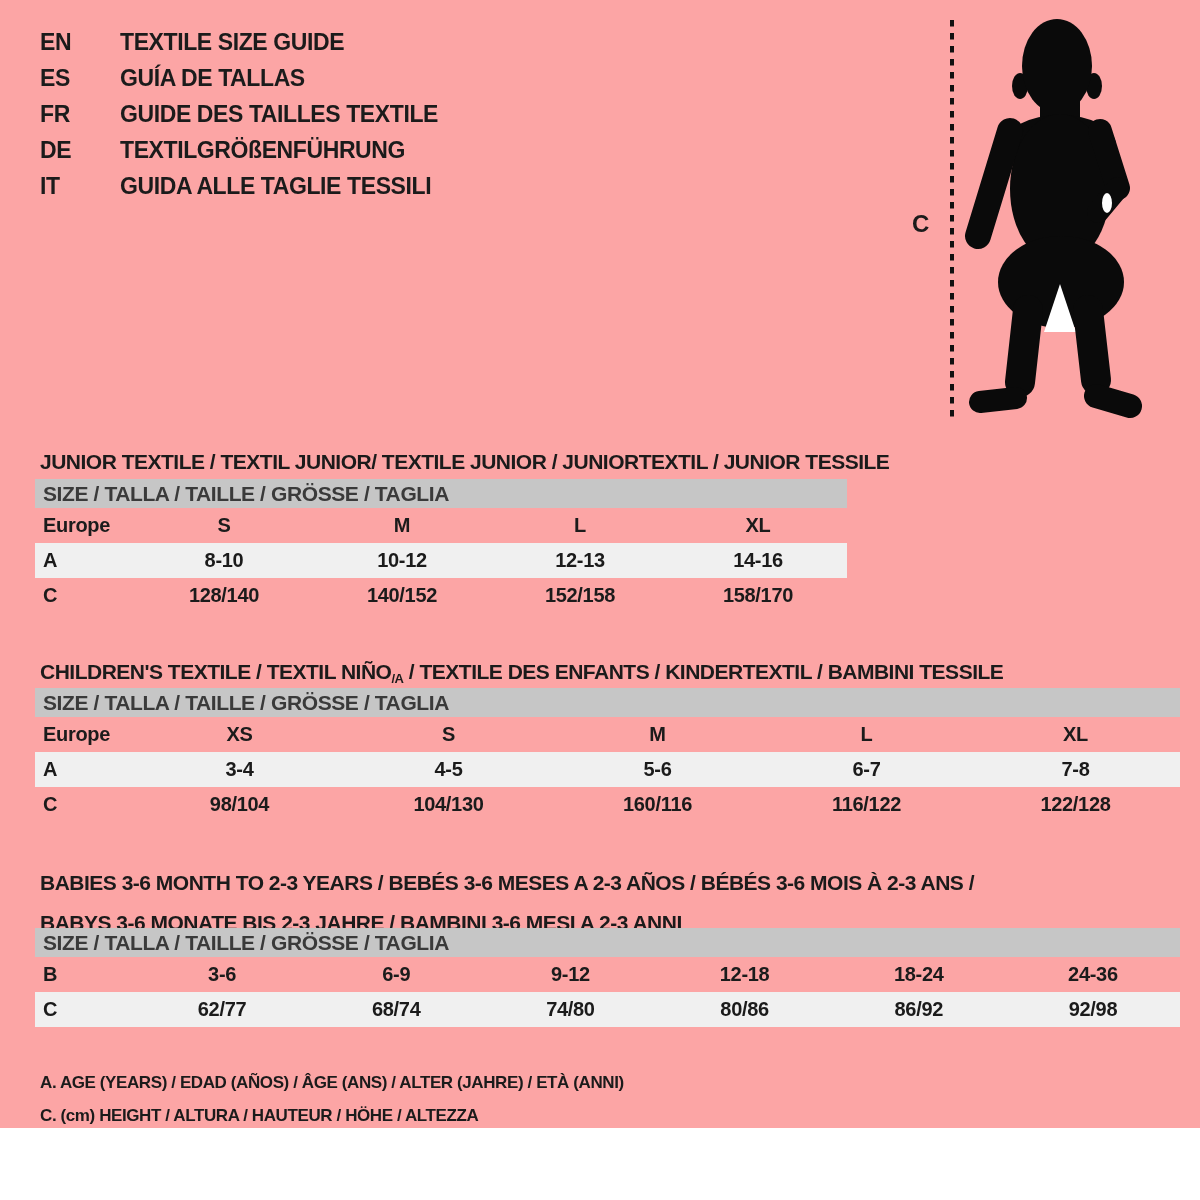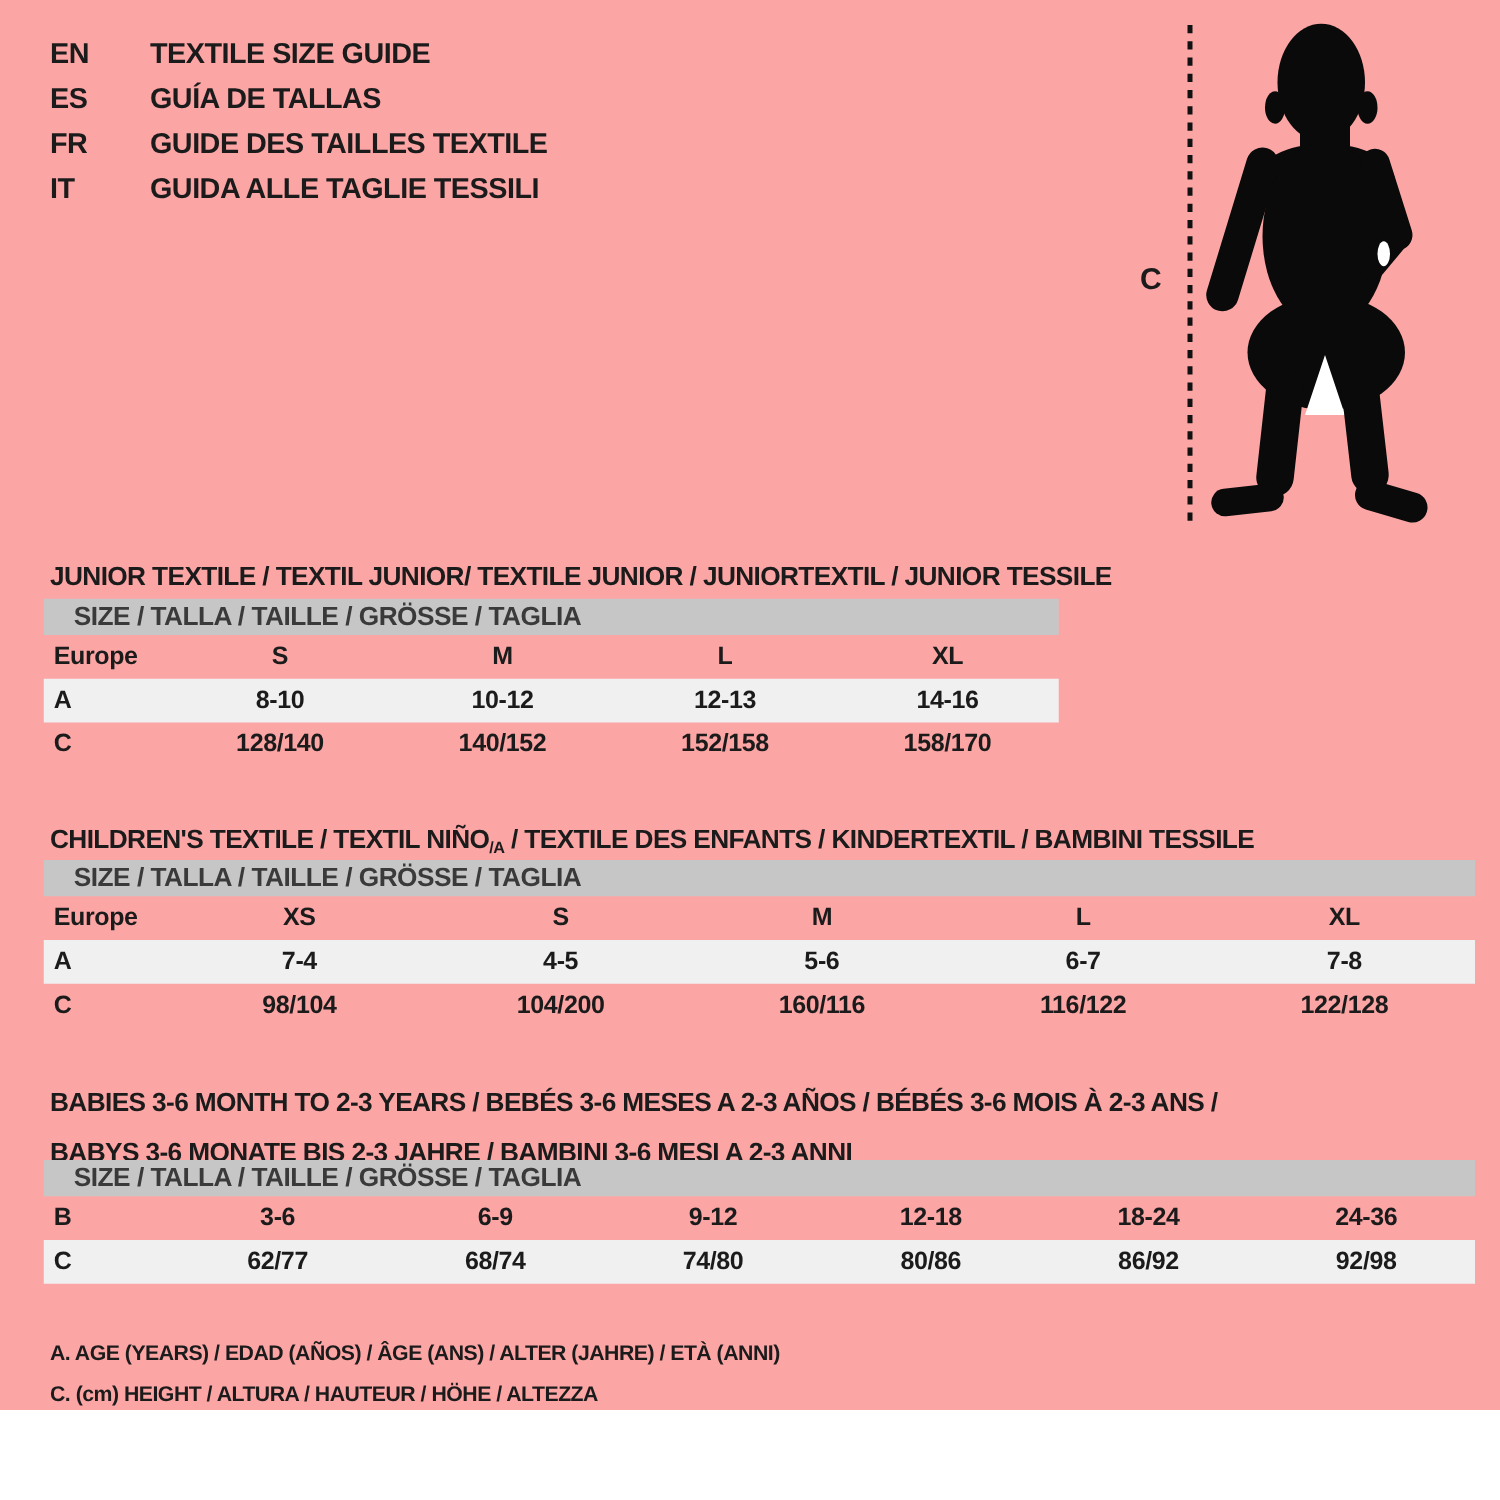--- a/index.html
+++ b/index.html
@@ -14,21 +14,21 @@
   .lang-title{white-space:nowrap;}
   
   .figure-svg{position:absolute;left:940px;top:10px;}
   .c-label{position:absolute;left:912px;top:210px;font-size:24px;font-weight:700;}
   
   .section-title{position:absolute;left:40px;font-size:21px;font-weight:700;letter-spacing:-0.5px;white-space:nowrap;}
   .section-title .subscript{font-size:13px;position:relative;top:4px;font-weight:700;}
   .babies-title{line-height:40px;}
   .tbl{position:absolute;left:35px;}
   .tbl-header{background:#c6c6c6;color:#3a3a3a;font-weight:700;font-size:21px;letter-spacing:-0.4px;
-    display:flex;align-items:center;height:29px;padding-left:24px;box-sizing:border-box;}
+    display:flex;align-items:center;height:29px;padding-left:8px;box-sizing:border-box;}
   .tbl-row{display:flex;height:35px;align-items:center;font-size:20px;font-weight:700;letter-spacing:-0.3px;}
   .tbl-row.shaded{background:#f0f0f0;}
   .cell-label{width:100px;padding-left:8px;box-sizing:border-box;}
   .cell{flex:1;text-align:center;}
   
   .legend{position:absolute;left:40px;top:1066px;}
   .leg-line{height:33px;display:flex;align-items:center;font-weight:700;font-size:17px;letter-spacing:-0.4px;white-space:nowrap;}
 </style>
 </head>
 <body>
@@ -40,20 +40,24 @@
       <span class="lang-code">EN</span>
       <span class="lang-title">TEXTILE SIZE GUIDE</span>
     </div>
     <div class="lang-row">
       <span class="lang-code">ES</span>
       <span class="lang-title">GUÍA DE TALLAS</span>
     </div>
     <div class="lang-row">
       <span class="lang-code">FR</span>
       <span class="lang-title">GUIDE DES TAILLES TEXTILE</span>
+    </div>
+    <div class="lang-row">
+      <span class="lang-code">DE</span>
+      <span class="lang-title">TEXTILGRÖßENFÜHRUNG</span>
     </div>
     <div class="lang-row">
       <span class="lang-code">IT</span>
       <span class="lang-title">GUIDA ALLE TAGLIE TESSILI</span>
     </div>
   </div>
 
   <span class="c-label">C</span>
   <svg class="figure-svg" width="205" height="412" viewBox="0 0 205 412" xmlns="http://www.w3.org/2000/svg">
 
@@ -130,30 +134,30 @@
     <div class="tbl-row">
       <div class="cell-label">Europe</div>
       <div class="cell">XS</div>
       <div class="cell">S</div>
       <div class="cell">M</div>
       <div class="cell">L</div>
       <div class="cell">XL</div>
     </div>
     <div class="tbl-row shaded">
       <div class="cell-label">A</div>
-      <div class="cell">7-4</div>
+      <div class="cell">3-4</div>
       <div class="cell">4-5</div>
       <div class="cell">5-6</div>
       <div class="cell">6-7</div>
       <div class="cell">7-8</div>
     </div>
     <div class="tbl-row">
       <div class="cell-label">C</div>
       <div class="cell">98/104</div>
-      <div class="cell">104/200</div>
+      <div class="cell">104/130</div>
       <div class="cell">160/116</div>
       <div class="cell">116/122</div>
       <div class="cell">122/128</div>
     </div>
   </div>
 
   <h2 class="section-title babies-title" style="top:846px;">
     <span style="display:block;">BABIES 3-6 MONTH TO 2-3 YEARS / BEBÉS 3-6 MESES A 2-3 AÑOS / BÉBÉS 3-6 MOIS À 2-3 ANS /</span>
     <span style="display:block;">BABYS 3-6 MONATE BIS 2-3 JAHRE / BAMBINI 3-6 MESI A 2-3 ANNI</span>
   </h2>

